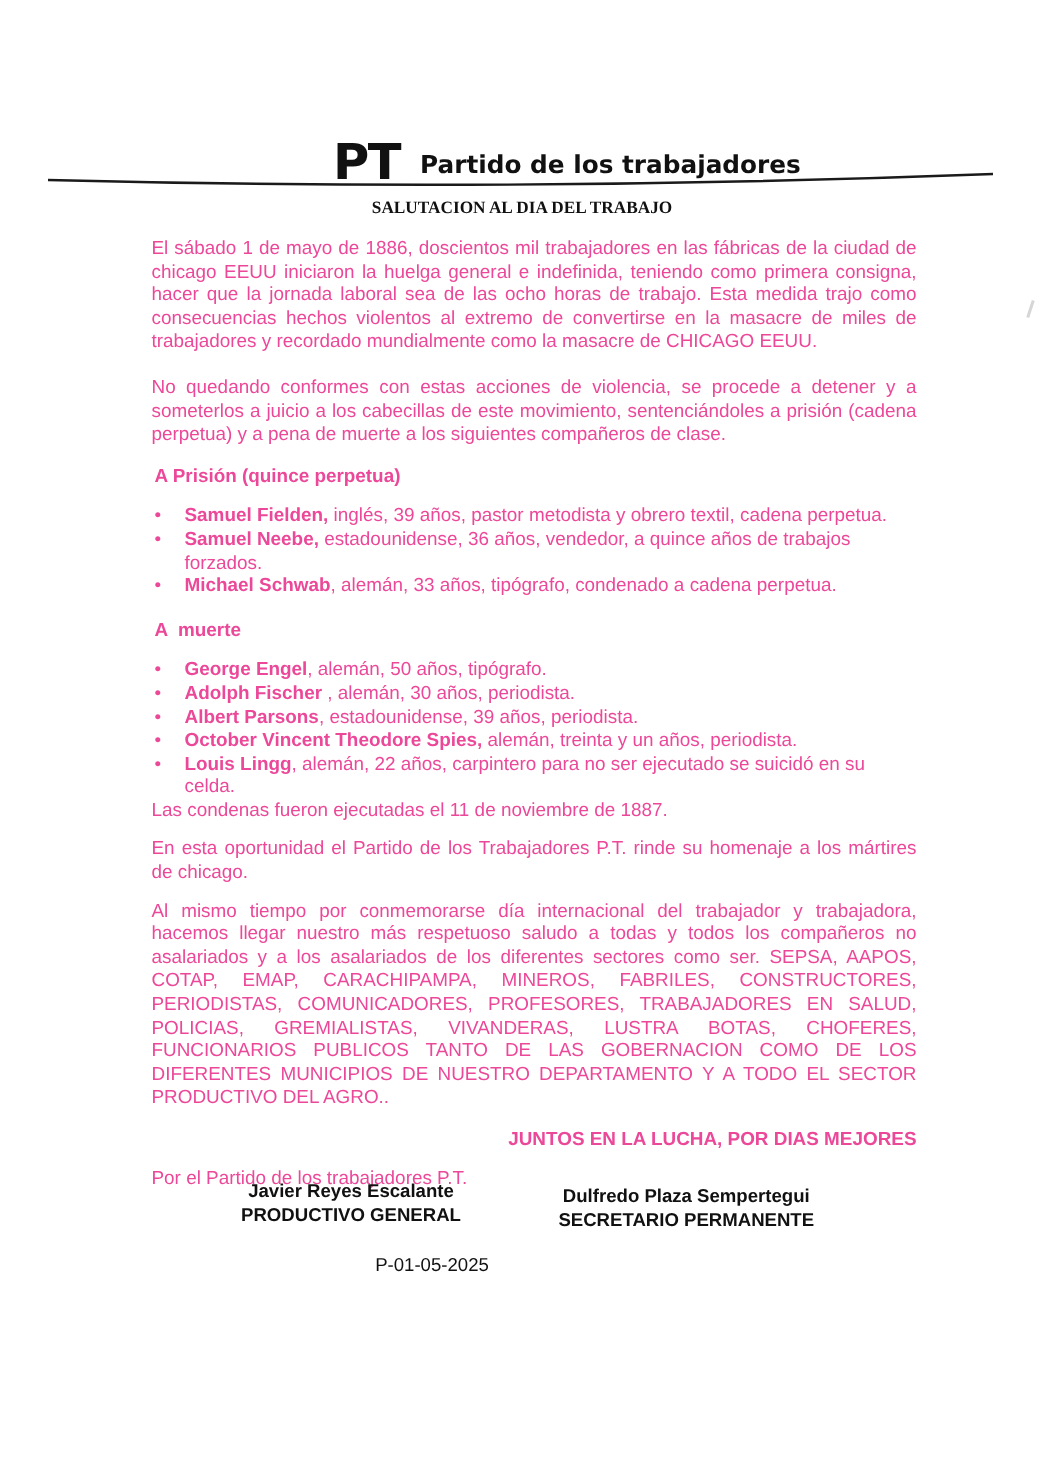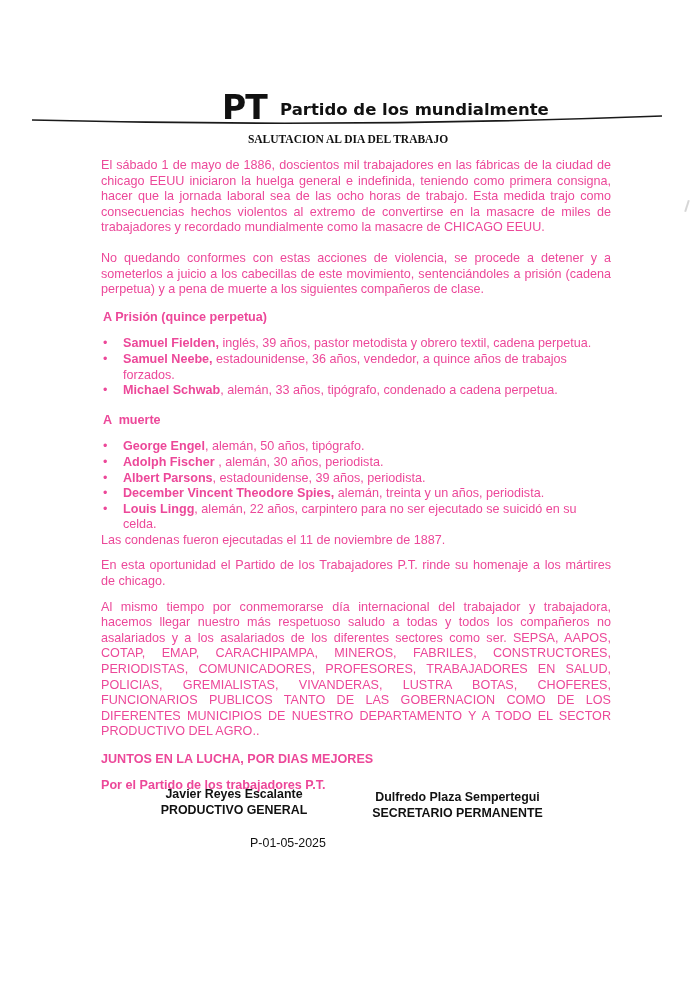--- a/index.html
+++ b/index.html
@@ -18,35 +18,35 @@
   .p2 { margin-bottom: 12px !important; }
   .section-h { font-weight: bold; margin: 0 0 11px 2px; font-size: 12.6px; }
   ul.list { list-style: none; margin: 0; padding: 0; }
   ul.list li { position: relative; padding-left: 22px; line-height: 15.6px; }
   ul.list li .bullet { position: absolute; left: 2px; top: 0; }
   .list1 { margin-bottom: 14px !important; }
   .list2 { margin-bottom: 0 !important; }
   .closing { margin-bottom: 10px !important; }
   .p-homenaje { margin-bottom: 10px !important; }
   .p-saludo { margin-bottom: 12px !important; }
-  .motto { text-align: left; font-weight: bold; margin-bottom: 10px; }
-  .por { margin-bottom: 12px; font-weight: bold; }
+  .motto { text-align: right; font-weight: bold; margin-bottom: 10px; }
+  .por { margin-bottom: 12px; }
 
   .sig { position: absolute; top: 786px; font-family: "Liberation Sans", sans-serif; font-weight: bold; font-size: 12.4px; line-height: 16px; text-align: center; color: #111; }
   .sig1 { left: 158px; width: 152px; }
   .sig2 { left: 365px; top: 789px; width: 185px; }
   .code { position: absolute; left: 0; width: 576px; top: 836px; text-align: center; font-family: "Liberation Sans", sans-serif; font-size: 12.4px; color: #111; }
   .mark { position: absolute; left: 686px; top: 200px; width: 2px; height: 12px; background: #d6d6d6; transform: rotate(18deg); }
 </style>
 </head>
 <body>
 
 <div class="header">
   <span class="logo">PT</span>
-  <span class="party">Partido de los mundialmente</span>
+  <span class="party">Partido de los trabajadores</span>
 </div>
 <svg class="rule" viewBox="0 0 696 20" preserveAspectRatio="none">
   <path d="M32,10 Q348,18 662,6" stroke="#1a1a1a" stroke-width="1.6" fill="none"></path>
 </svg>
 
 <div class="title">SALUTACION AL DIA DEL TRABAJO</div>
 
 <div class="content">
   <p class="p1">El sábado 1 de mayo de 1886, doscientos mil trabajadores en las fábricas de la ciudad de chicago EEUU iniciaron la huelga general e indefinida, teniendo como primera consigna, hacer que la jornada laboral sea de las ocho horas de trabajo. Esta medida trajo como consecuencias hechos violentos al extremo de convertirse en la masacre de miles de trabajadores y recordado mundialmente como la masacre de CHICAGO EEUU.</p>
   <p class="p2">No quedando conformes con estas acciones de violencia, se procede a detener y a someterlos a juicio a los cabecillas de este movimiento, sentenciándoles a prisión (cadena perpetua) y a pena de muerte a los siguientes compañeros de clase.</p>
@@ -56,21 +56,21 @@
     <li><span class="bullet">•</span><b>Samuel Fielden,</b><span> inglés, 39 años, pastor metodista y obrero textil, cadena perpetua.</span></li>
     <li><span class="bullet">•</span><b>Samuel Neebe,</b><span> estadounidense, 36 años, vendedor,  a quince años de trabajos forzados.</span></li>
     <li><span class="bullet">•</span><b>Michael Schwab</b><span>, alemán, 33 años, tipógrafo, condenado a cadena perpetua.</span></li>
   </ul>
 
   <div class="section-h" style="white-space:pre;">A  muerte</div>
   <ul class="list list2">
     <li><span class="bullet">•</span><b>George Engel</b><span>, alemán, 50 años, tipógrafo.</span></li>
     <li><span class="bullet">•</span><b>Adolph Fischer</b><span> , alemán, 30 años, periodista.</span></li>
     <li><span class="bullet">•</span><b>Albert Parsons</b><span>, estadounidense, 39 años, periodista.</span></li>
-    <li><span class="bullet">•</span><b>December Vincent Theodore Spies,</b><span> alemán, treinta y un años, periodista.</span></li>
+    <li><span class="bullet">•</span><b>October Vincent Theodore Spies,</b><span> alemán, treinta y un años, periodista.</span></li>
     <li><span class="bullet">•</span><b>Louis Lingg</b><span>, alemán, 22 años, carpintero para no ser ejecutado se suicidó en su celda.</span></li>
   </ul>
   <p class="closing">Las condenas fueron ejecutadas el 11 de noviembre de 1887.</p>
 
   <p class="p-homenaje">En esta oportunidad el Partido de los Trabajadores P.T. rinde su homenaje a los mártires de chicago.</p>
   <p class="p-saludo">Al mismo tiempo por conmemorarse día internacional del trabajador y trabajadora, hacemos llegar nuestro más respetuoso saludo a todas y todos los compañeros no asalariados y a los asalariados de los diferentes sectores como ser. SEPSA, AAPOS, COTAP, EMAP, CARACHIPAMPA, MINEROS, FABRILES, CONSTRUCTORES, PERIODISTAS, COMUNICADORES, PROFESORES, TRABAJADORES EN SALUD, POLICIAS, GREMIALISTAS, VIVANDERAS, LUSTRA BOTAS, CHOFERES, FUNCIONARIOS PUBLICOS TANTO DE LAS GOBERNACION COMO DE LOS DIFERENTES MUNICIPIOS DE NUESTRO DEPARTAMENTO Y A TODO EL SECTOR PRODUCTIVO DEL AGRO..</p>
 
   <div class="motto">JUNTOS EN LA LUCHA, POR DIAS MEJORES</div>
   <div class="por">Por el Partido de los trabajadores P.T.</div>
 </div>

